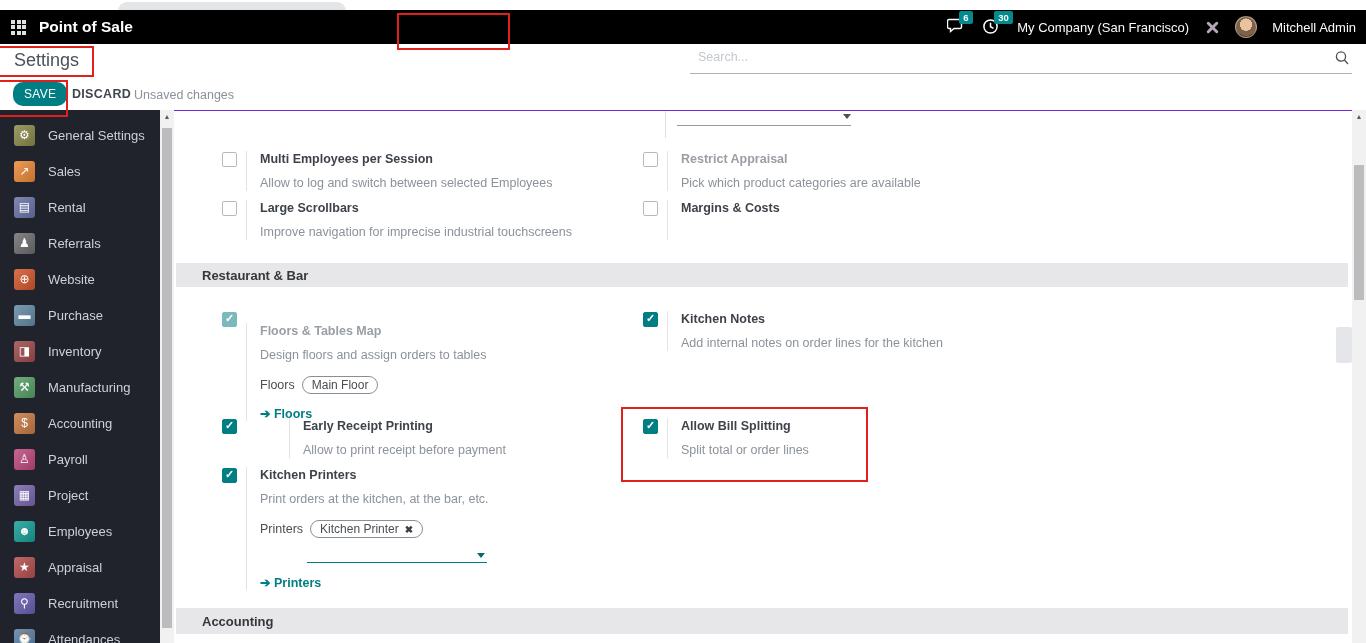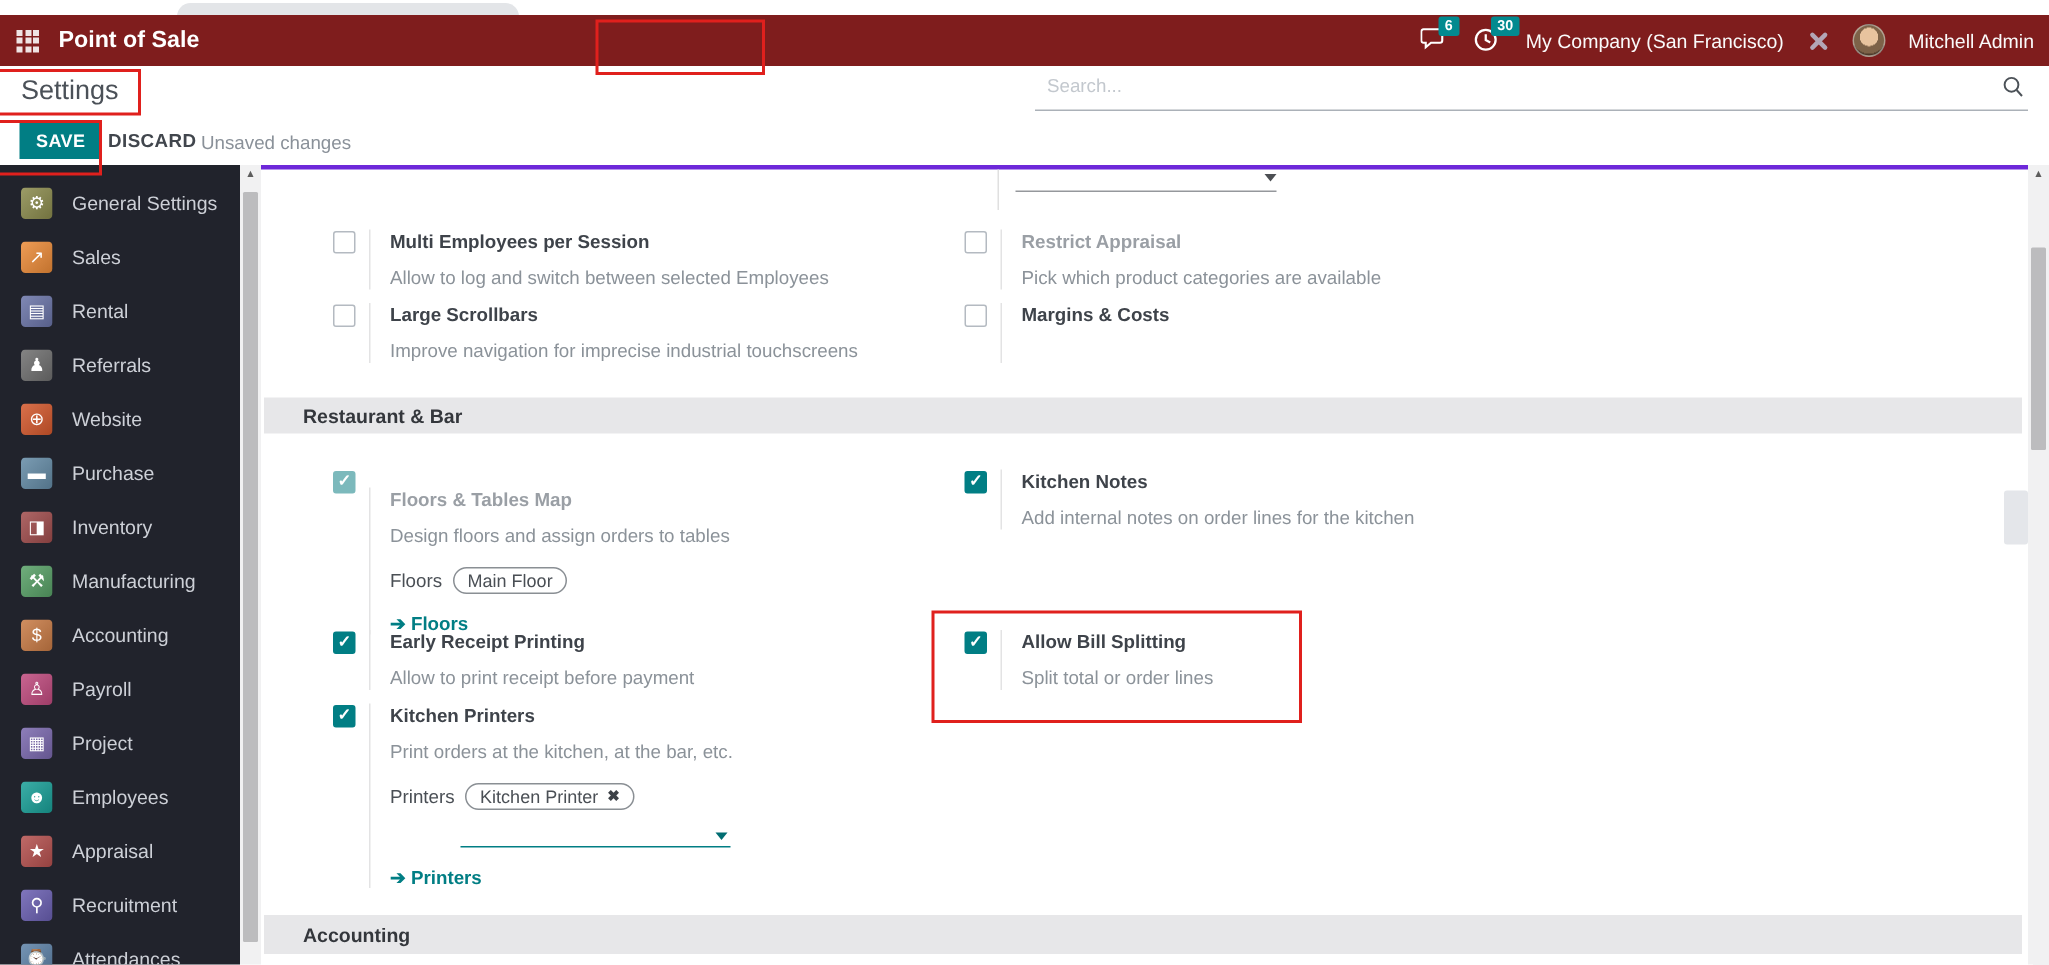--- a/index.html
+++ b/index.html
@@ -6,21 +6,21 @@
   html,body { width:1366px; height:643px; overflow:hidden;
               font-family:"Liberation Sans", sans-serif; background:#fff; }
 
   
   .browser-strip { position:absolute; left:0; top:0; width:1366px; height:10px; background:#fff; }
   .tab-hint { position:absolute; left:118px; top:2px; width:228px; height:10px;
               background:#e3e5e8; border-radius:9px 9px 0 0; }
 
   
   .topbar { position:absolute; left:0; top:10px; width:1366px; height:34px;
-            background:#7f1d1d; display:flex; align-items:center; justify-content:space-between;
+            background:#000000; display:flex; align-items:center; justify-content:space-between;
             color:#fff; }
   .tb-left { display:flex; align-items:center; height:100%; }
   .apps-grid { display:grid; grid-template-columns:repeat(3,4px); grid-gap:1.5px; margin:0 9px 0 11px; cursor:pointer; }
   .apps-grid i { width:4px; height:4px; background:rgba(255,255,255,.88); display:block; }
   .app-name { font-size:15.5px; font-weight:600; margin:0 14px 0 4px; white-space:nowrap; cursor:pointer; }
   .menus { display:flex; align-items:center; height:100%; }
   .menus > span { font-size:13px; padding:0 15px; line-height:34px; color:#f3eef4; cursor:pointer; white-space:nowrap; }
   .tb-right { display:flex; align-items:center; gap:15px; padding-right:10px; }
   .tb-icon-wrap { position:relative; display:inline-block; width:20px; height:18px; cursor:pointer; }
   .badge { position:absolute; top:-7px; left:12px; background:#028a8f; color:#fff; font-size:9.5px;
@@ -39,21 +39,21 @@
   .page-title { position:absolute; left:14px; top:6px; font-size:18px; color:#4b5158; }
   .search { position:absolute; left:690px; top:2px; width:662px; height:28px; border-bottom:1px solid #abb1b8; }
   .search input { position:absolute; left:8px; top:4px; width:600px; border:none; outline:none;
                   font-size:12.5px; color:#555; font-family:"Liberation Sans",sans-serif; }
   .search input::placeholder { color:#c3c8ce; }
   .search svg { position:absolute; right:2px; top:4px; }
 
   
   .save-bar { position:absolute; left:0; top:78px; width:1366px; height:32px; background:#fff; }
   .save-btn { position:absolute; left:13px; top:4px; background:#017e84; color:#fff; border:none;
-              font-size:12px; font-weight:700; padding:5px 11px; border-radius:0; cursor:pointer;
+              font-size:12px; font-weight:400; padding:5px 11px; border-radius:10px; cursor:pointer;
               font-family:"Liberation Sans",sans-serif; letter-spacing:.3px; }
   .discard { position:absolute; left:72px; top:9px; font-size:12.5px; font-weight:700; color:#41464d; cursor:pointer; letter-spacing:.3px; }
   .status { position:absolute; left:134px; top:10px; font-size:12.5px; color:#8a9199; }
 
   
   .sidebar { position:absolute; left:0; top:110px; width:160px; height:533px; background:#21232c; padding-top:7px; overflow:hidden; }
   .sb-item { display:flex; align-items:center; height:36px; padding-left:14px; cursor:pointer; }
   .sb-icon { width:21px; height:21px; border-radius:3px; color:#fff; font-size:12px; line-height:21px;
              text-align:center; flex:0 0 21px;
              background-image:linear-gradient(135deg, rgba(255,255,255,.15), rgba(0,0,0,.18)); }
@@ -61,21 +61,21 @@
 
   
   .vscroll { position:absolute; top:110px; width:14px; height:533px; background:#f1f1f2; }
   .vscroll.sb-side { left:160px; }
   .vscroll.main-side { left:1352px; }
   .vscroll .up { position:absolute; top:3px; left:0; width:14px; text-align:center; font-size:7px; color:#5d5d5d; cursor:pointer; }
   .thumb { position:absolute; left:2px; width:10px; background:#bcbcbe; border-radius:1px; cursor:pointer; }
 
   
   .content { position:absolute; left:174px; top:110px; width:1178px; height:439px; background:#fff;
-             border-top:3px solid #6d28d9; }
+             border-top:1px solid #6d28d9; }
   .band { position:absolute; left:2px; width:1172px; height:24px; background:#e7e7e9; display:flex; align-items:center; }
   .band span { font-size:13px; font-weight:600; color:#34373c; padding-left:26px; }
 
   .setting { position:absolute; display:flex; }
   .cb { width:15px; height:15px; margin-top:1px; border:1px solid #b4bac1; border-radius:2px;
         background:#fff; flex:0 0 15px; position:relative; cursor:pointer; }
   .cb.on { background:#017e84; border-color:#017e84; }
   .cb.on::after { content:"✓"; position:absolute; left:2px; top:-1px; color:#fff; font-size:11px; font-weight:700; }
   .cb.on.disabled { background:#7cb9bc; border-color:#7cb9bc; cursor:default; }
   .sbody { margin-left:9px; border-left:1px solid #e3e3e4; padding-left:13px; min-height:40px; }
@@ -290,21 +290,21 @@
     </div>
   </div>
   <div class="setting" style="left:469px; top:200px;">
     <span class="cb on"></span>
     <div class="sbody">
       <div class="slabel">Kitchen Notes</div>
       <div class="sdesc">Add internal notes on order lines for the kitchen</div>
     </div>
   </div>
 
-  <div class="setting" style="left:48px; top:307px;">
+  <div class="setting" style="left:48px; top:307px;gap:43px;">
     <span class="cb on"></span>
     <div class="sbody">
       <div class="slabel">Early Receipt Printing</div>
       <div class="sdesc">Allow to print receipt before payment</div>
     </div>
   </div>
   <div class="setting" style="left:469px; top:307px;">
     <span class="cb on"></span>
     <div class="sbody">
       <div class="slabel">Allow Bill Splitting</div>

